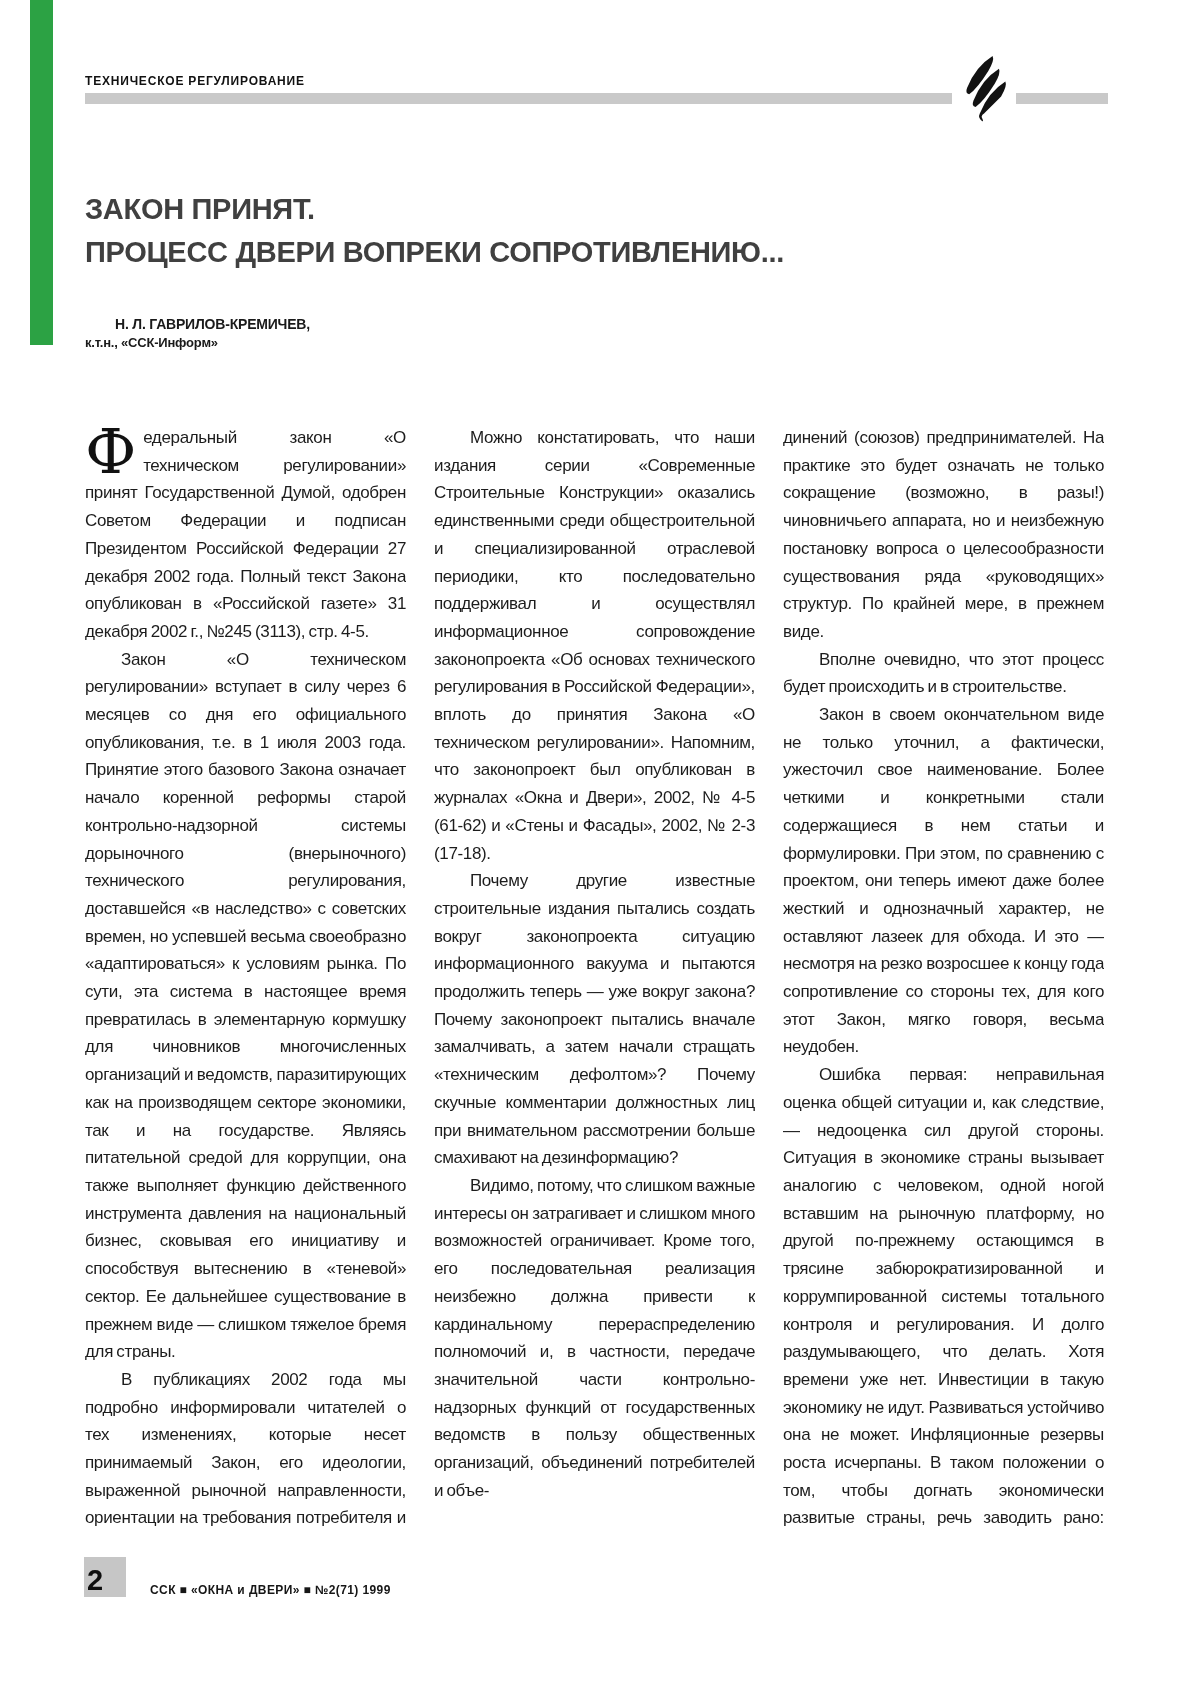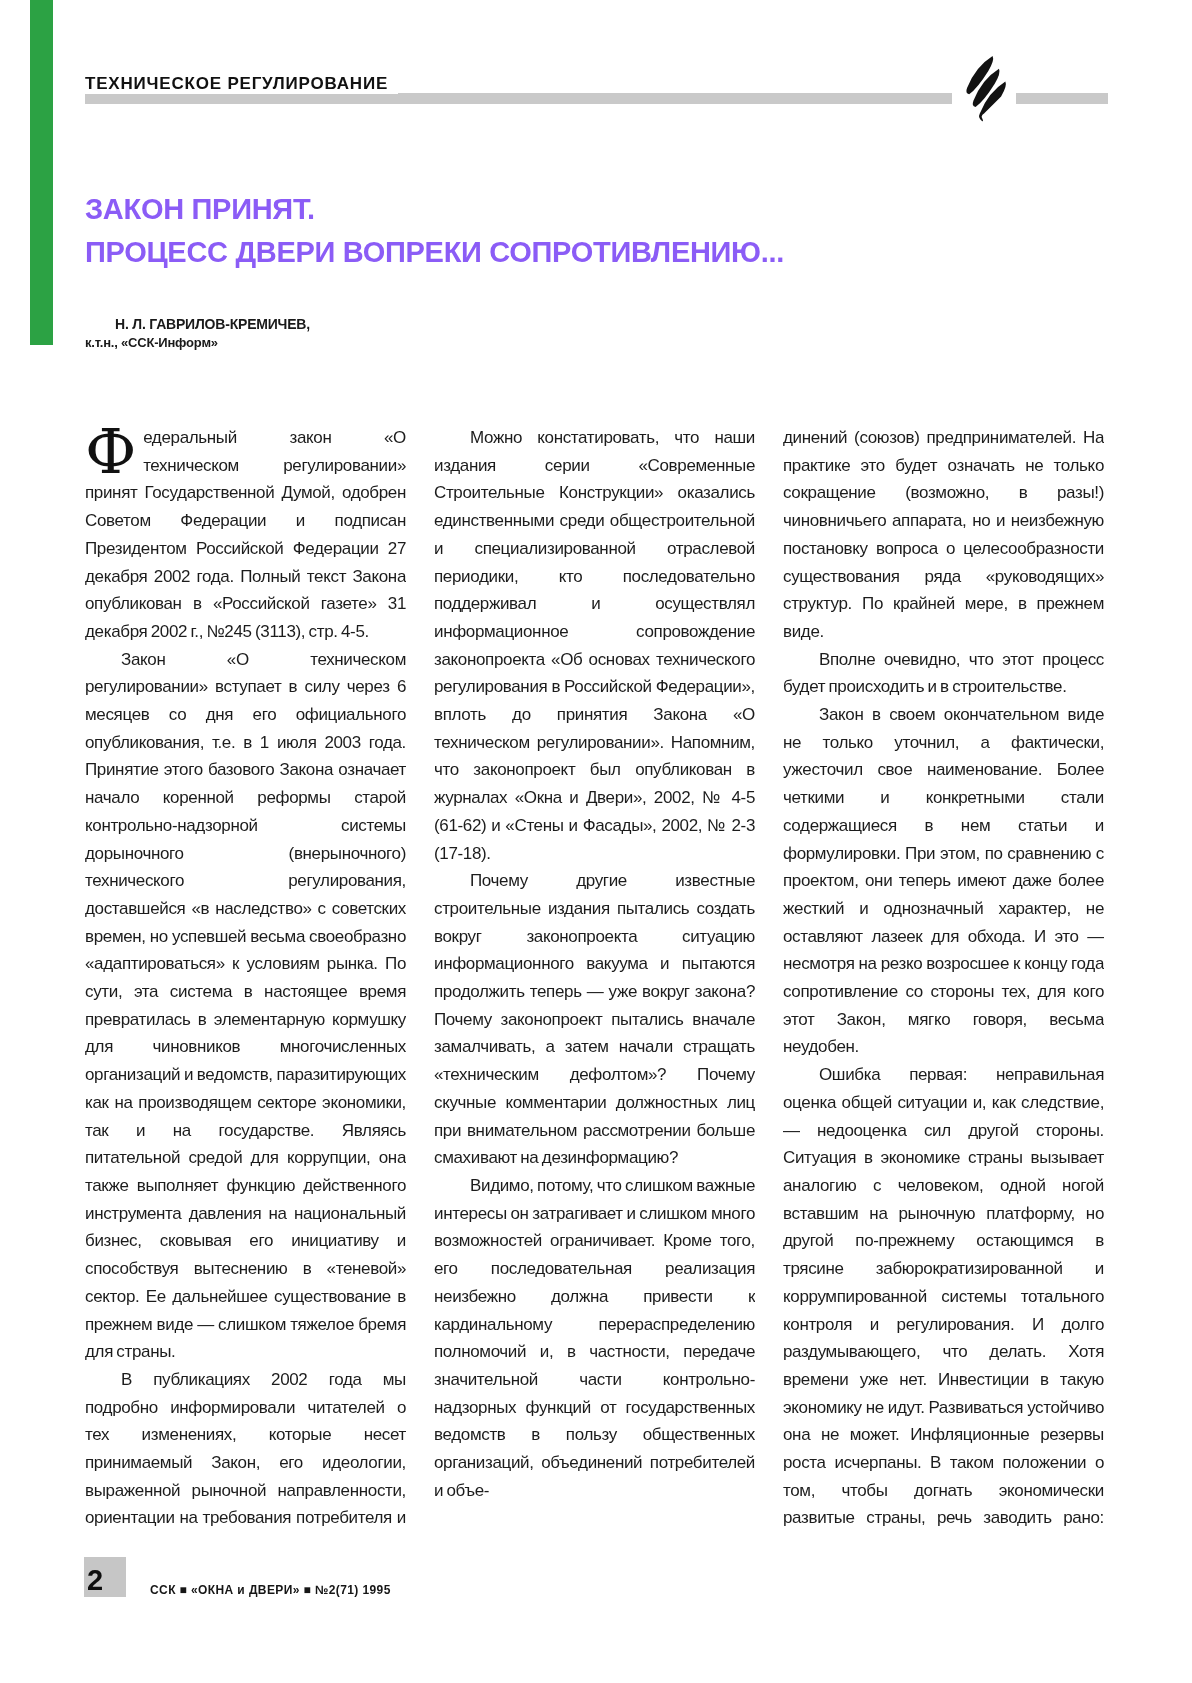--- a/index.html
+++ b/index.html
@@ -5,32 +5,32 @@
   html,body{margin:0;padding:0;}
   body{
     width:1192px;height:1683px;position:relative;background:#ffffff;
     font-family:"Liberation Sans", sans-serif;color:#1b1b1b;overflow:hidden;
   }
   .abs{position:absolute;}
   
   .edge-accent{left:30px;top:0;width:23px;height:345px;background:#2ca244;}
   
   .section-label{
-    left:85px;top:74px;font-size:17px;font-weight:bold;letter-spacing:.8px;
+    left:85px;top:74px;font-size:12px;font-weight:bold;letter-spacing:.8px;
     color:#111;white-space:nowrap;z-index:2;background:#fff;padding-right:10px;
   }
   .bar{top:93px;height:11px;background:#c9c9c9;}
   .bar-left{left:85px;width:867px;}
   .bar-right{left:1016px;width:92px;}
   .logo{left:954px;top:56px;width:58px;height:66px;}
   .logo svg{width:100%;height:100%;}
   
   .headline{
     left:85px;top:188px;width:960px;font-size:29px;line-height:43px;
-    font-weight:bold;color:#8b5cf6;letter-spacing:-.3px;white-space:nowrap;
+    font-weight:bold;color:#404040;letter-spacing:-.3px;white-space:nowrap;
   }
   
   .author{left:85px;top:316px;color:#1a1a1a;}
   .author .name{font-size:14px;font-weight:bold;letter-spacing:-.2px;padding-left:30px;}
   .author .aff{font-size:13px;font-weight:bold;letter-spacing:-.2px;margin-top:3px;}
   
   .col{
     top:424px;width:321px;height:1116px;overflow:hidden;
     font-size:17px;line-height:27.7px;text-align:justify;
     letter-spacing:-.35px;word-spacing:-1px;color:#1c1c1c;
@@ -96,13 +96,13 @@
 
 <div class="abs col col-3">
   <p class="noindent">динений (союзов) предпринимателей. На практике это будет означать не только сокращение (возможно, в разы!) чиновничьего аппарата, но и неизбежную постановку вопроса о целесообразности существования ряда «руководящих» структур. По крайней мере, в прежнем виде.</p>
   <p>Вполне очевидно, что этот процесс будет происходить и в строительстве.</p>
   <p>Закон в своем окончательном виде не только уточнил, а фактически, ужесточил свое наименование. Более четкими и конкретными стали содержащиеся в нем статьи и формулировки. При этом, по сравнению с проектом, они теперь имеют даже более жесткий и однозначный характер, не оставляют лазеек для обхода. И это — несмотря на резко возросшее к концу года сопротивление со стороны тех, для кого этот Закон, мягко говоря, весьма неудобен.</p>
   <p>Ошибка первая: неправильная оценка общей ситуации и, как следствие, — недооценка сил другой стороны. Ситуация в экономике страны вызывает аналогию с человеком, одной ногой вставшим на рыночную платформу, но другой по-прежнему остающимся в трясине забюрократизированной и коррумпированной системы тотального контроля и регулирования. И долго раздумывающего, что делать. Хотя времени уже нет. Инвестиции в такую экономику не идут. Развиваться устойчиво она не может. Инфляционные резервы роста исчерпаны. В таком положении о том, чтобы догнать экономически развитые страны, речь заводить рано: вначале надо ногу вы-</p>
 </div>
 
 <div class="abs pagenum-box"></div>
 <div class="abs pagenum">2</div>
-<div class="abs journal-line">ССК ■ «ОКНА и ДВЕРИ» ■ №2(71) 1995</div>
+<div class="abs journal-line">ССК ■ «ОКНА и ДВЕРИ» ■ №2(71) 1999</div>
 
 </body></html>

